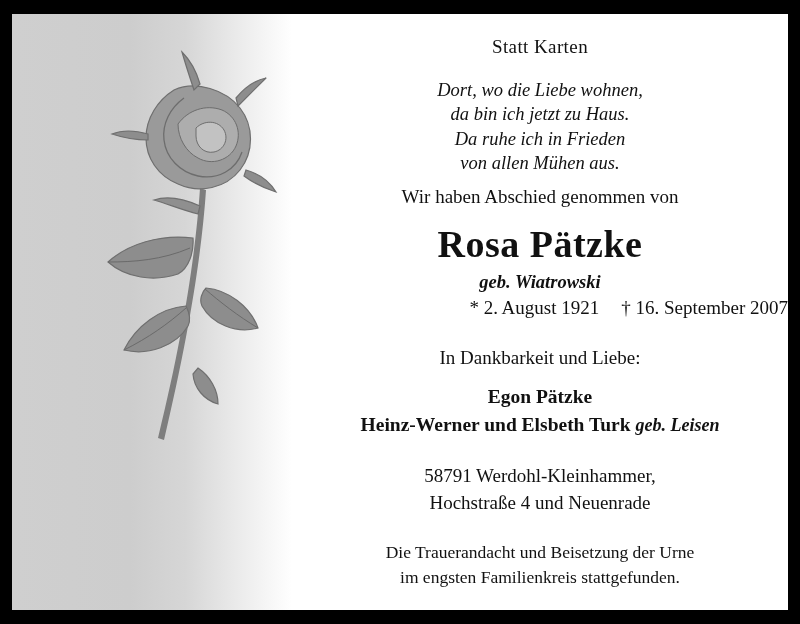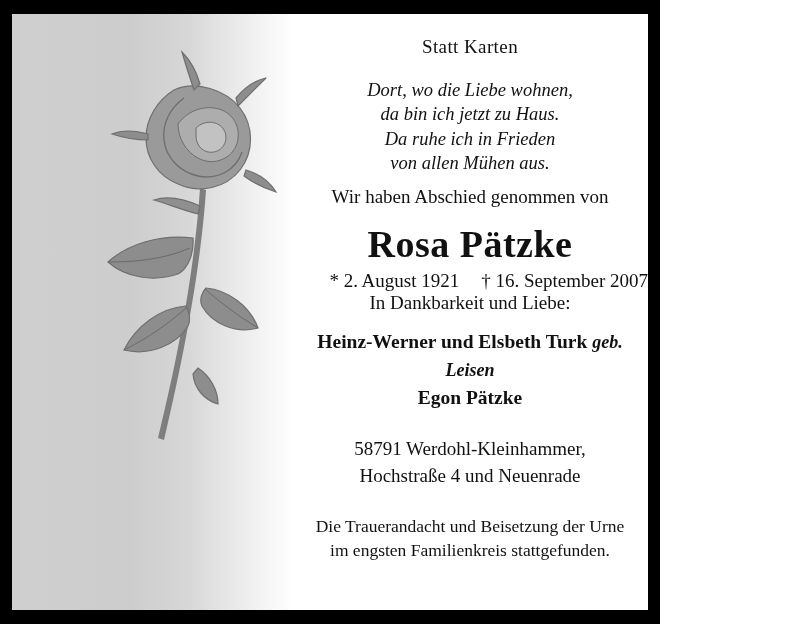--- a/index.html
+++ b/index.html
@@ -7,21 +7,21 @@
     padding: 0;
     background: #ffffff;
   }
   body {
     width: 800px;
     height: 624px;
     font-family: "Liberation Serif", serif;
   }
   .card {
     position: relative;
-    width: 660px;
+    width: 800px;
     height: 624px;
     box-sizing: border-box;
     border-top: 14px solid #000000;
     border-bottom: 14px solid #000000;
     border-left: 12px solid #000000;
     border-right: 12px solid #000000;
     background: #ffffff;
     overflow: hidden;
   }
   .inner {
@@ -84,20 +84,21 @@
     font-style: italic;
     font-weight: bold;
   }
   .dates {
     margin-top: 4px;
     font-size: 19px;
     text-align: right;
   }
   .dates .sep { display: inline-block; width: 22px; }
   .dank {
+    margin-top: 28px;
     font-size: 19px;
   }
   .survivors {
     margin-top: 14px;
   }
   .survivors .line {
     font-size: 19.5px;
     font-weight: bold;
     line-height: 1.45;
   }
@@ -163,35 +164,36 @@
         <div>Dort, wo die Liebe wohnen,</div>
         <div>da bin ich jetzt zu Haus.</div>
         <div>Da ruhe ich in Frieden</div>
         <div>von allen Mühen aus.</div>
       </div>
 
       <div class="abschied">Wir haben Abschied genommen von</div>
 
       <div class="name">Rosa Pätzke</div>
 
+      <div class="geb">geb. Wiatrowski</div>
 
       <div class="dates">
         <span>* 2. August 1921</span><span class="sep"></span><span>† 16. September 2007</span>
       </div>
 
       <div class="dank">In Dankbarkeit und Liebe:</div>
 
       <div class="survivors">
+        <div class="line">
+          <span>Egon Pätzke</span>
+        </div>
         <div class="line">
           <span>Heinz-Werner und Elsbeth Turk</span>
           <span class="nee">geb. Leisen</span>
         </div>
-        <div class="line">
-          <span>Egon Pätzke</span>
-        </div>
       </div>
 
       <div class="address">
         <div>58791 Werdohl-Kleinhammer,</div>
         <div>Hochstraße 4 und Neuenrade</div>
       </div>
 
       <div class="note">
         <div>Die Trauerandacht und Beisetzung der Urne</div>
         <div>im engsten Familienkreis stattgefunden.</div>

